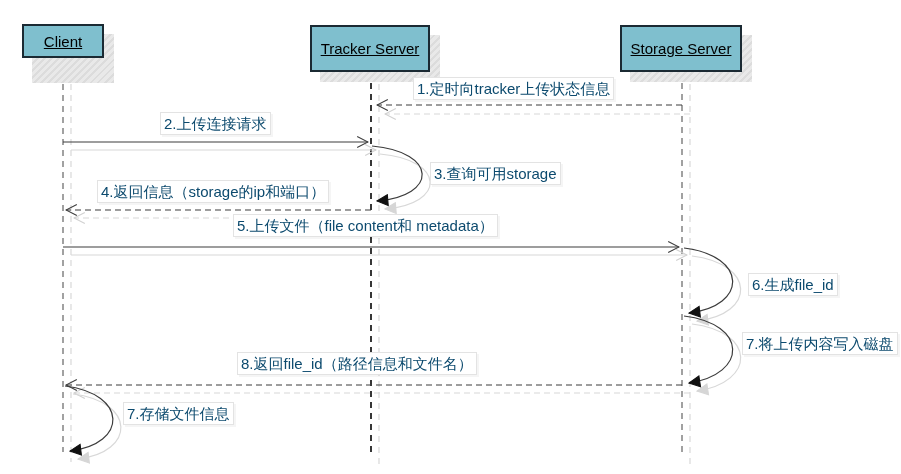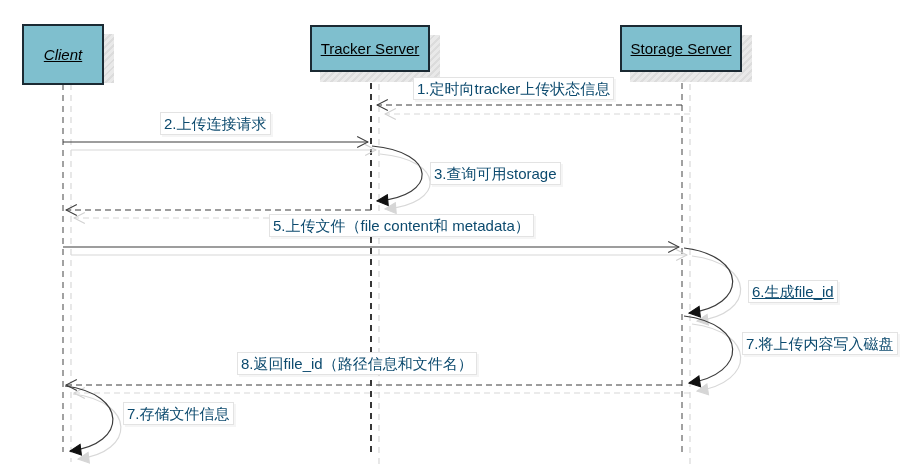--- a/index.html
+++ b/index.html
@@ -13,39 +13,39 @@
     position:absolute;box-sizing:border-box;
     background:#7FBFCE;border:2px solid #1b2a33;
     display:flex;align-items:center;justify-content:center;
     font-size:15px;color:#000;z-index:3;
   }
   .actor span{text-decoration:underline;}
   .actor-shadow{
     position:absolute;z-index:1;
     background:repeating-linear-gradient(135deg,#dcdcdc 0px,#dcdcdc 2px,#e9e9e9 2px,#e9e9e9 5px);
   }
-  #actor-client{left:22px;top:24px;width:82px;height:61px;font-style:italic;}
+  #actor-client{left:22px;top:24px;width:82px;height:34px;}
   #shadow-client{left:32px;top:34px;width:82px;height:49px;}
   #actor-tracker{left:310px;top:25px;width:120px;height:47px;}
   #shadow-tracker{left:320px;top:35px;width:120px;height:47px;}
   #actor-storage{left:620px;top:25px;width:122px;height:47px;}
   #shadow-storage{left:630px;top:35px;width:122px;height:47px;}
   
   .msg-label{
     position:absolute;z-index:4;white-space:nowrap;
     background:#ffffff;border:1px solid #e3e3e3;
     padding:0 3px;font-size:15px;color:#0c4a6e;line-height:21px;
     box-shadow:2px 2px 0 rgba(0,0,0,0.04);
   }
   #lbl-1{left:413px;top:77px;}
   #lbl-2{left:160px;top:112px;}
   #lbl-3{left:430px;top:162px;text-align:center;}
   #lbl-4{left:97px;top:180px;}
-  #lbl-5{left:233px;top:214px;margin-left:36px;}
-  #lbl-6{left:748px;top:280px;text-decoration:underline;}
+  #lbl-5{left:233px;top:214px;}
+  #lbl-6{left:748px;top:273px;}
   #lbl-7{left:742px;top:332px;}
   #lbl-8{left:237px;top:352px;}
   #lbl-9{left:123px;top:402px;}
 </style>
 </head>
 <body>
 
 <div id="stage">
 
   <svg width="901" height="474" viewBox="0 0 901 474">
@@ -115,19 +115,20 @@
   <div class="actor" id="actor-tracker">
     <span>Tracker Server</span>
   </div>
   <div class="actor" id="actor-storage">
     <span>Storage Server</span>
   </div>
 
   <div class="msg-label" id="lbl-1">1.定时向tracker上传状态信息</div>
   <div class="msg-label" id="lbl-2">2.上传连接请求</div>
   <div class="msg-label" id="lbl-3">3.查询可用storage</div>
+  <div class="msg-label" id="lbl-4">4.返回信息（storage的ip和端口）</div>
   <div class="msg-label" id="lbl-5">5.上传文件（file content和 metadata）</div>
   <div class="msg-label" id="lbl-6">6.生成file_id</div>
   <div class="msg-label" id="lbl-7">7.将上传内容写入磁盘</div>
   <div class="msg-label" id="lbl-8">8.返回file_id（路径信息和文件名）</div>
   <div class="msg-label" id="lbl-9">7.存储文件信息</div>
 
 </div>
 
 </body></html>

